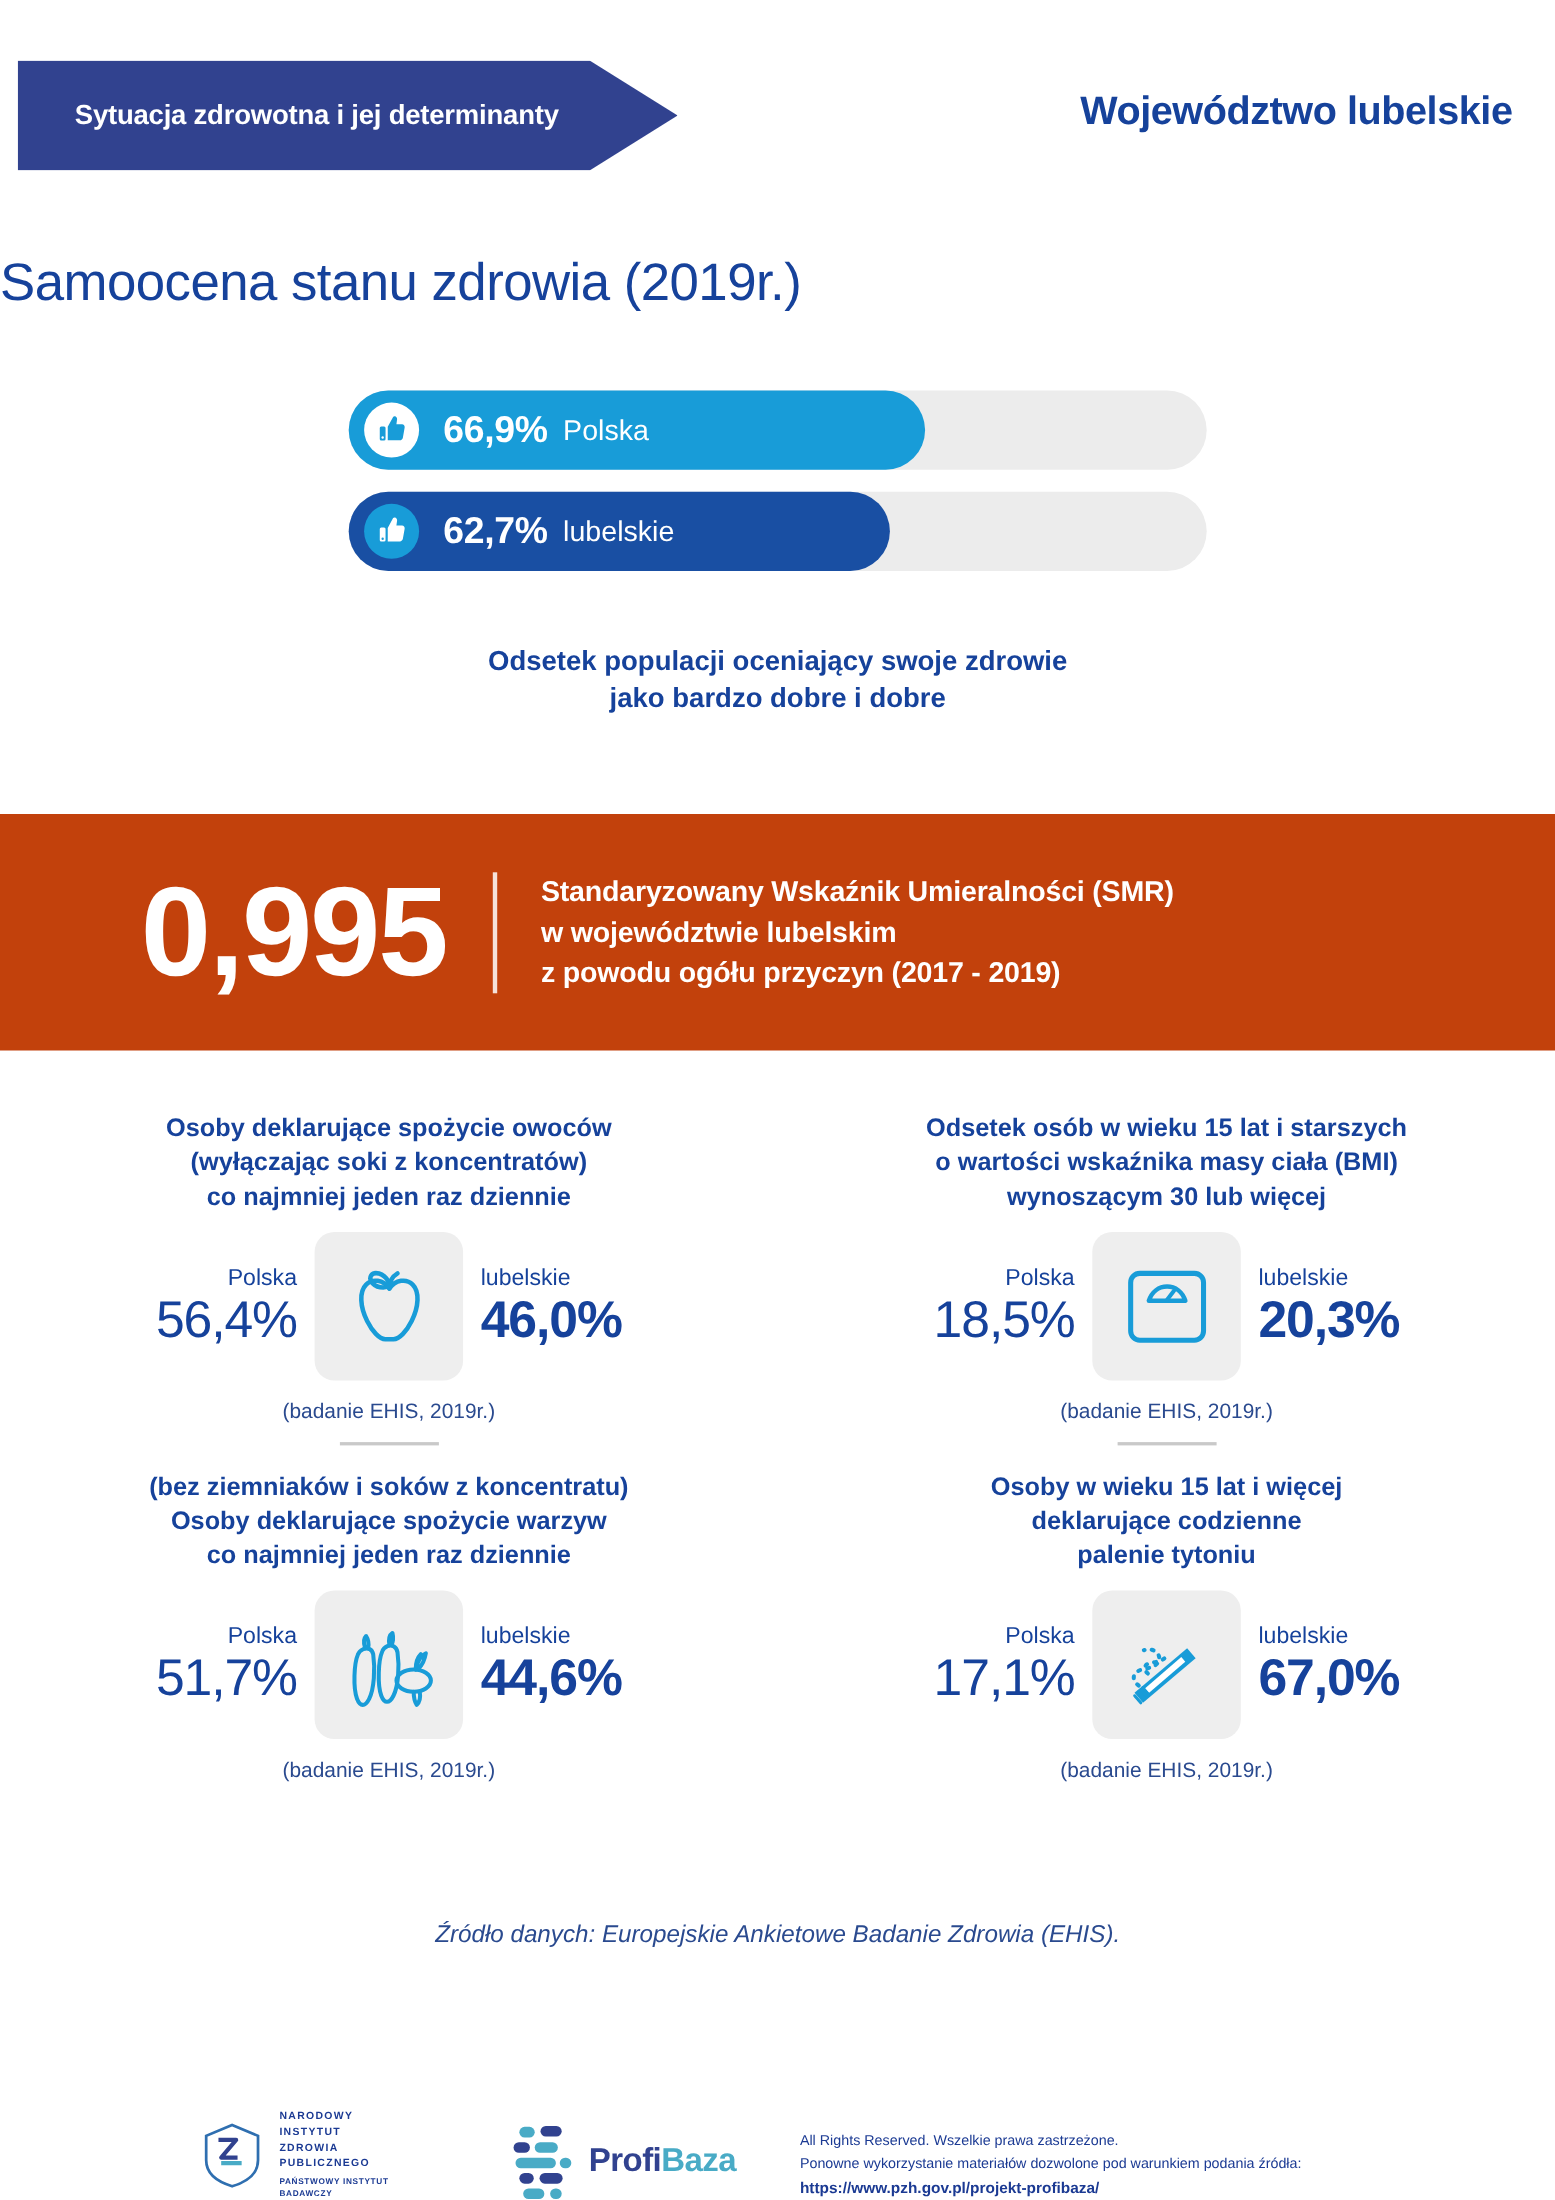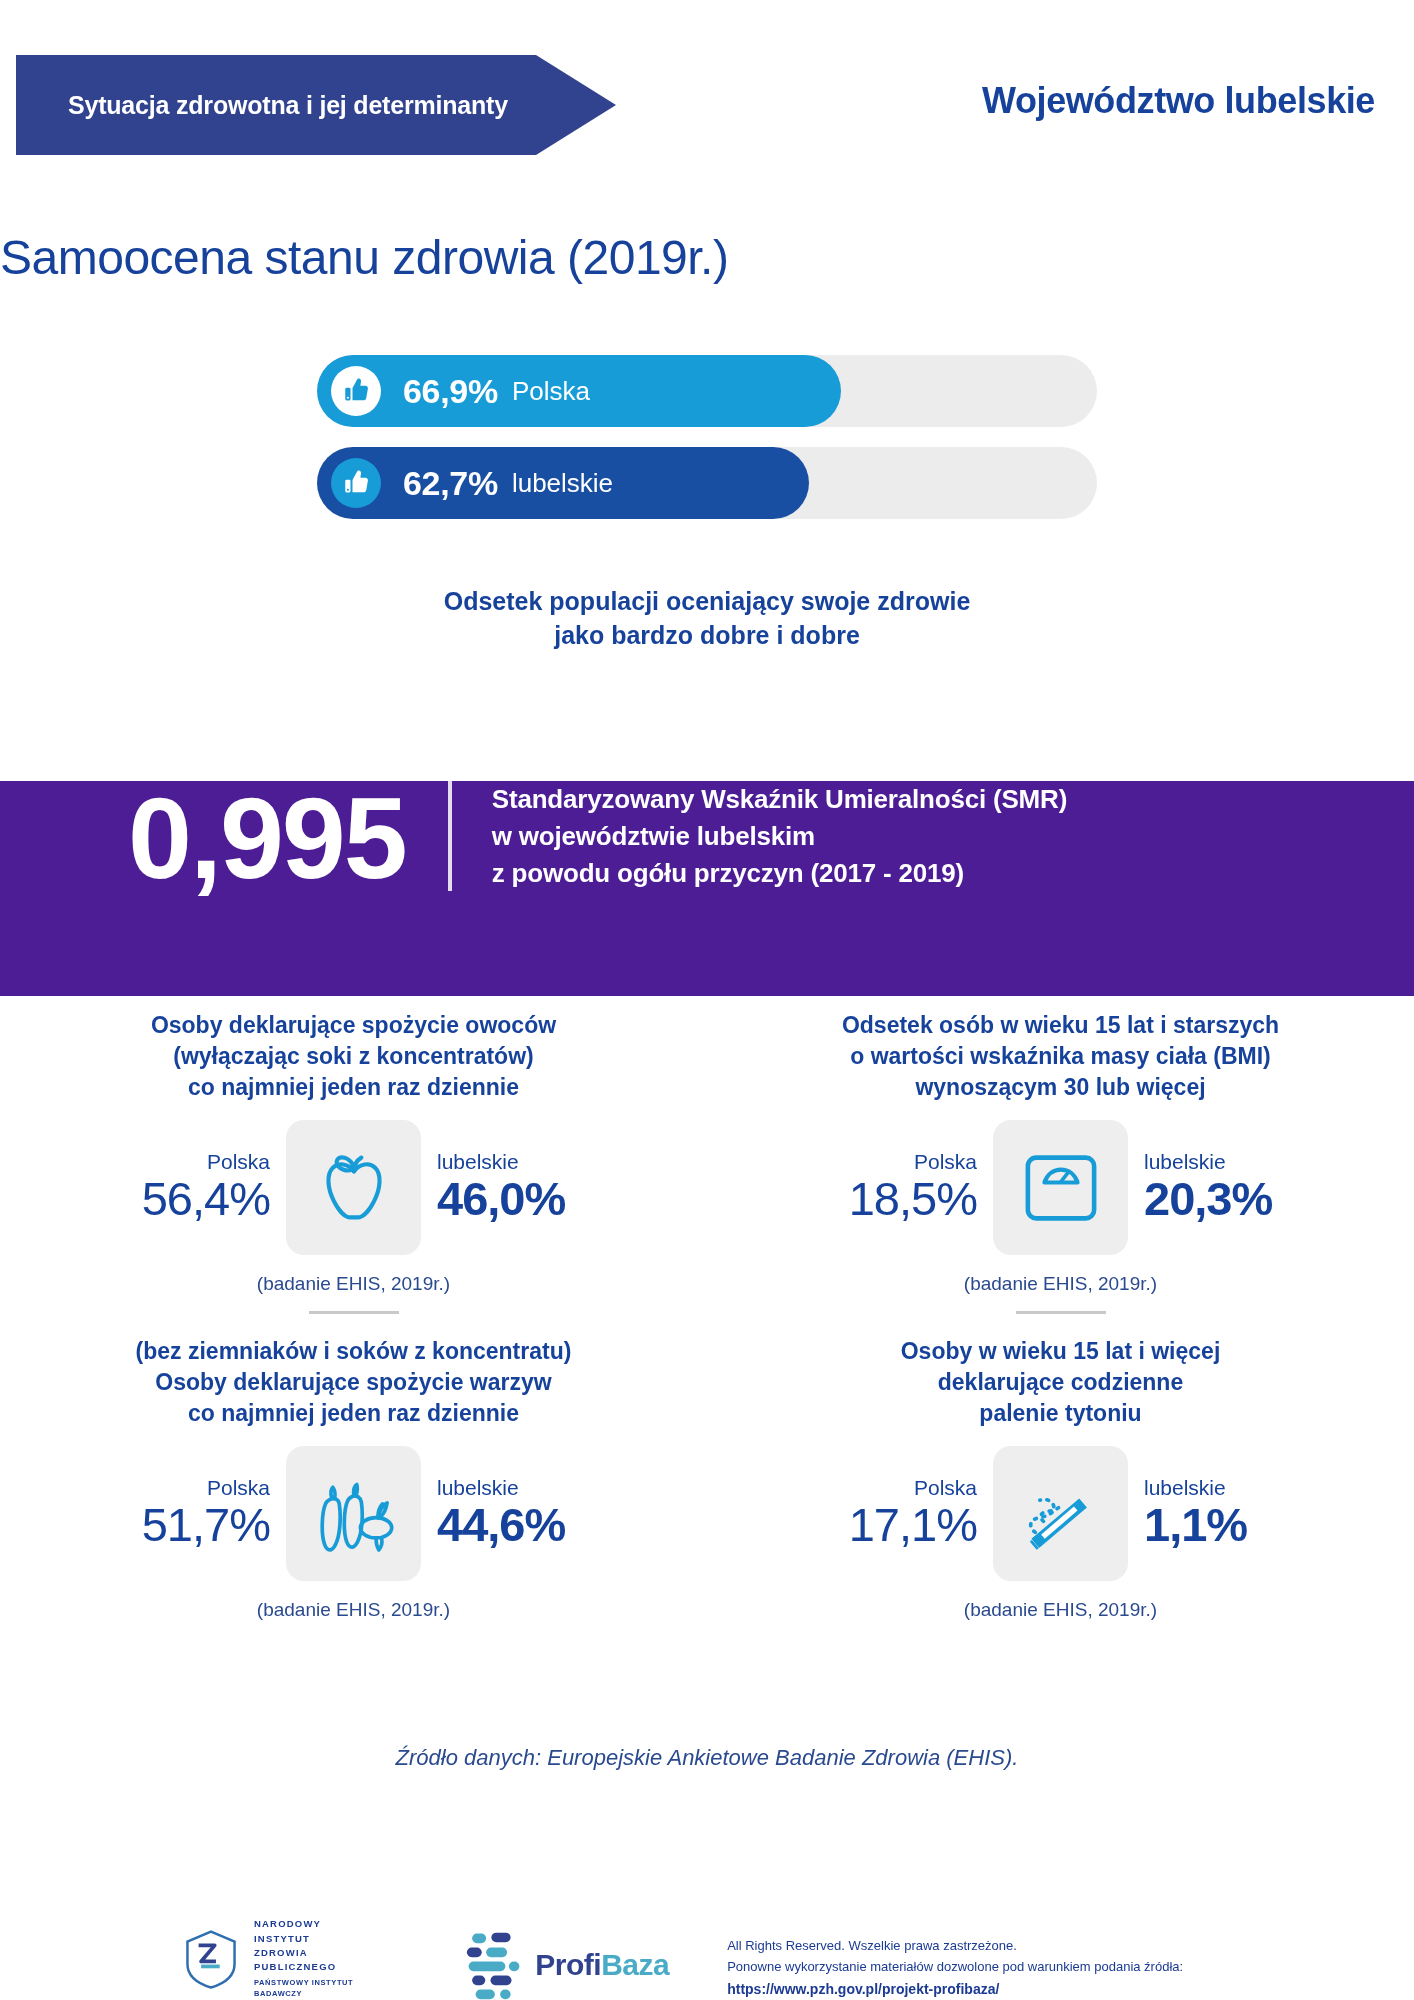--- a/index.html
+++ b/index.html
@@ -65,21 +65,21 @@
   .bar-label{
     font-size:26px;color:#ffffff;margin-left:14px;font-weight:normal;
   }
   .bars-caption{
     position:absolute;left:0;top:585px;width:1414px;text-align:center;
     font-size:25px;font-weight:bold;color:#16429b;line-height:1.35;
   }
   
   .smr{
     position:absolute;left:0;top:740px;width:1414px;height:215px;
-    background:#4c1d95;display:flex;align-items:flex-start;margin-top:41px;
+    background:#c2410c;display:flex;align-items:center;
   }
   .smr-number{
     font-size:115px;font-weight:bold;color:#ffffff;
     margin-left:128px;line-height:1;letter-spacing:-2px;
   }
   .smr-divider{
     width:4px;height:110px;background:#ffffff;opacity:.85;
     margin-left:42px;margin-right:40px;
   }
   .smr-text{
@@ -304,21 +304,21 @@
               <line x1="18" y1="80" x2="24" y2="87"></line>
               <line x1="22" y1="76" x2="28" y2="83"></line>
               <line x1="26" y1="72" x2="32" y2="79"></line>
             </g>
             <path d="M22 70c-8-6-6-14 4-16 11-2 18-6 16-13-2-6-9-8-15-6" fill="none" stroke="#189cd8" stroke-width="4" stroke-linecap="round" stroke-dasharray="2 7"></path>
             <path d="M31 58c-6-5-3-10 5-11 9-1 15-5 14-10" fill="none" stroke="#189cd8" stroke-width="4" stroke-linecap="round" stroke-dasharray="2 7"></path>
           </svg>
         </div>
         <div class="card-side right">
           <div class="side-label">lubelskie</div>
-          <div class="side-value bold">1,1%</div>
+          <div class="side-value bold">67,0%</div>
         </div>
       </div>
       <div class="card-note">(badanie EHIS, 2019r.)</div>
     </div>
 
   </div>
 </div>
 
 <div class="source">Źródło danych: Europejskie Ankietowe Badanie Zdrowia (EHIS).</div>
 

